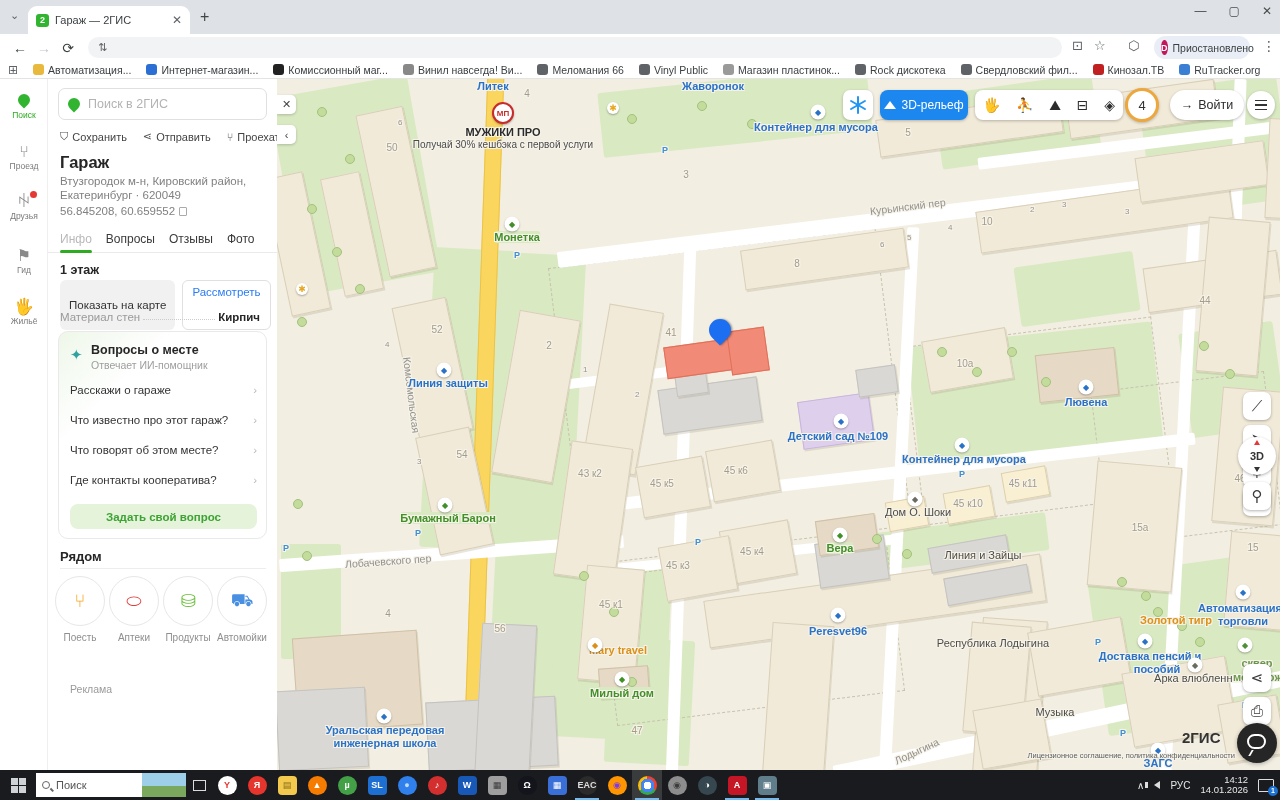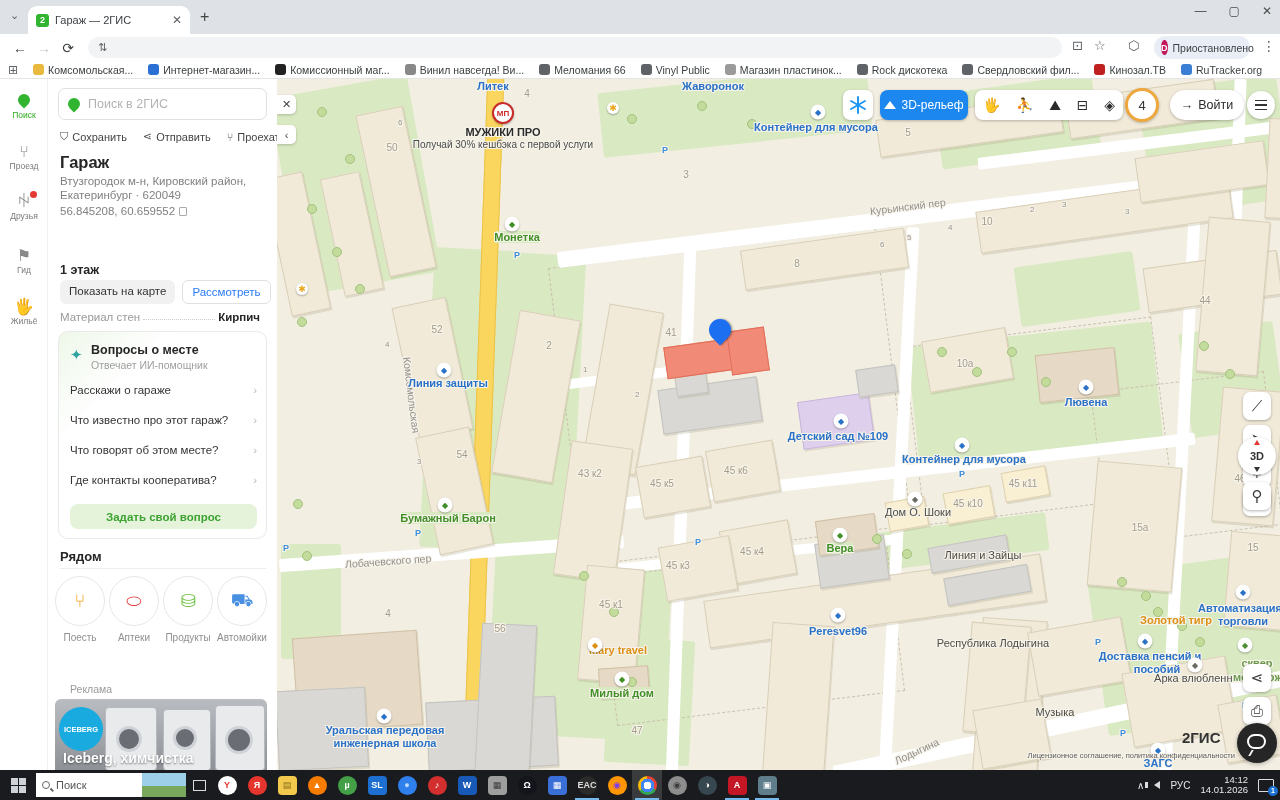--- a/index.html
+++ b/index.html
@@ -39,21 +39,21 @@
   .aic{color:#555;font-size:11px}
   .ptitle{position:absolute;left:12px;top:74px;font-size:16.5px;font-weight:bold;color:#262626}
   .paddr{position:absolute;left:12px;font-size:11.5px;color:#808080;line-height:14px}
   .pcoords{position:absolute;left:12px;top:126px;font-size:11.5px;color:#808080}
   .copyic{display:inline-block;width:8px;height:9px;border:1px solid #aaa;border-radius:1px;position:relative;top:1px;margin-left:4px}
   #ptabs{position:absolute;left:0px;top:147px;width:229px;height:27px;border-bottom:1px solid #ebebeb;display:flex;gap:14px;padding-left:12px;font-size:12px;color:#3a3a3a;align-items:center}
   #ptabs .t.sel{color:#b9b9b9;position:relative}
   #ptabs .t.sel::after{content:'';position:absolute;left:0;right:0;bottom:-7px;height:3px;background:#2eab20;border-radius:2px}
   .floors{position:absolute;left:12px;top:184px;font-size:12.5px;font-weight:bold;color:#262626}
   .btnrow{position:absolute;left:12px;top:201px;display:flex;gap:7px}
-  .btngray{background:#f1f1f1;border-radius:6px;font-size:11.5px;color:#333;padding:5px 9px}
+  .btngray{background:#f1f1f1;border-radius:6px;font-size:11.5px;color:#333;padding:19px 9px}
   .btnblue{background:#fff;border:1px solid #e0e0e0;border-radius:6px;font-size:11.5px;color:#2a7bf6;padding:5px 9px}
   .matrow{position:absolute;left:12px;top:232px;width:200px;font-size:11.5px;color:#9a9a9a;display:flex}
   .matrow .dots{flex:1;border-bottom:1px dotted #ccc;margin:0 3px 3px}
   .matrow b{color:#262626}
   #aicard{position:absolute;left:10px;top:252px;width:209px;height:208px;border:1px solid #e9e9e9;border-radius:10px;background:linear-gradient(135deg,#eef7e9 0%,#fff 28%)}
   .aispark{position:absolute;left:11px;top:14px;color:#2fa3a0;font-size:15px}
   .aititle{position:absolute;left:32px;top:11px;font-size:12.5px;font-weight:bold;color:#262626}
   .aisub{position:absolute;left:32px;top:27px;font-size:10.5px;color:#9e9e9e}
   .aiq{position:absolute;left:11px;width:187px;font-size:11.5px;color:#333;display:flex}
   .aiq i{margin-left:auto;font-style:normal;color:#b9b9b9}
@@ -171,21 +171,21 @@
 <span class="urlic" style="left:1128px">⬡</span>
 <div class="profilepill">
   <span class="pd">D</span>
   <span>Приостановлено</span>
 </div>
 <span class="urlic" style="left:1262px;font-size:14px">⋮</span>
 <div id="bookmarks">
   <span style="color:#5f6368;font-size:12px">⊞</span>
 <div class="bm">
       <div class="bmfav" style="background: rgb(232, 185, 60);"></div>
-      <div>Комсомольская...</div>
+      <div>Автоматизация...</div>
     </div>
     <div class="bm">
       <div class="bmfav" style="background: rgb(43, 111, 212);"></div>
       <div>Интернет-магазин...</div>
     </div>
     <div class="bm">
       <div class="bmfav" style="background: rgb(34, 34, 34);"></div>
       <div>Комиссионный маг...</div>
     </div>
     <div class="bm">
@@ -264,20 +264,26 @@
         </span>
       <span class="a">
           <span class="aic">⑂</span>
           <span>Проехать</span>
         </span>
     </div>
     <div class="ptitle">Гараж</div>
     <div class="paddr" style="top:95px">Втузгородок м-н, Кировский район,</div>
     <div class="paddr" style="top:109px">Екатеринбург · 620049</div>
     <div class="pcoords"><span>56.845208, 60.659552</span><span class="copyic"></span></div>
+    <div id="ptabs">
+        <div class="t sel">Инфо</div>
+        <div class="t">Вопросы</div>
+        <div class="t">Отзывы</div>
+        <div class="t">Фото</div>
+      </div>
     <div class="floors">1 этаж</div>
     <div class="btnrow">
       <span class="btngray">Показать на карте</span>
       <span class="btnblue">Рассмотреть</span>
     </div>
     <div class="matrow">
       <span>Материал стен</span>
         <span class="dots"></span>
         <b>Кирпич</b>
     </div>
@@ -299,33 +305,20 @@
           <i>›</i>
         </div>
         <div class="aiq" style="top: 142px;">
           <span>Где контакты кооператива?</span>
           <i>›</i>
         </div>
       </div>
     <div class="nearhead">Рядом</div>
     <div class="nearhr"></div>
     <div class="adlbl">Реклама</div>
-    <div id="adimg">
-      <div class="wash" style="left:50px;top:8px;width:52px;height:64px">
-          <div class="washdrum" style="left:10px;top:18px;width:26px;height:26px"></div>
-        </div>
-      <div class="wash" style="left:108px;top:10px;width:48px;height:62px">
-          <div class="washdrum" style="left:9px;top:16px;width:24px;height:24px"></div>
-        </div>
-      <div class="wash" style="left:160px;top:6px;width:50px;height:66px">
-          <div class="washdrum" style="left:9px;top:20px;width:28px;height:28px"></div>
-        </div>
-      <div class="iceb">ICEBERG</div>
-      <div class="adcap">Iceberg, химчистка</div>
-    </div>
   <div class="cat" style="left: 6px;">
         <div class="cc" style="color: rgb(245, 166, 35); font-size: 18px;">⑂</div>
         <div class="cl">Поесть</div>
       </div>
       <div class="cat" style="left: 60px;">
         <div class="cc" style="color: rgb(226, 59, 59); font-size: 18px;">⬭</div>
         <div class="cl">Аптеки</div>
       </div>
       <div class="cat" style="left: 114px;">
         <div class="cc" style="color: rgb(108, 191, 60); font-size: 18px;">⛁</div>

